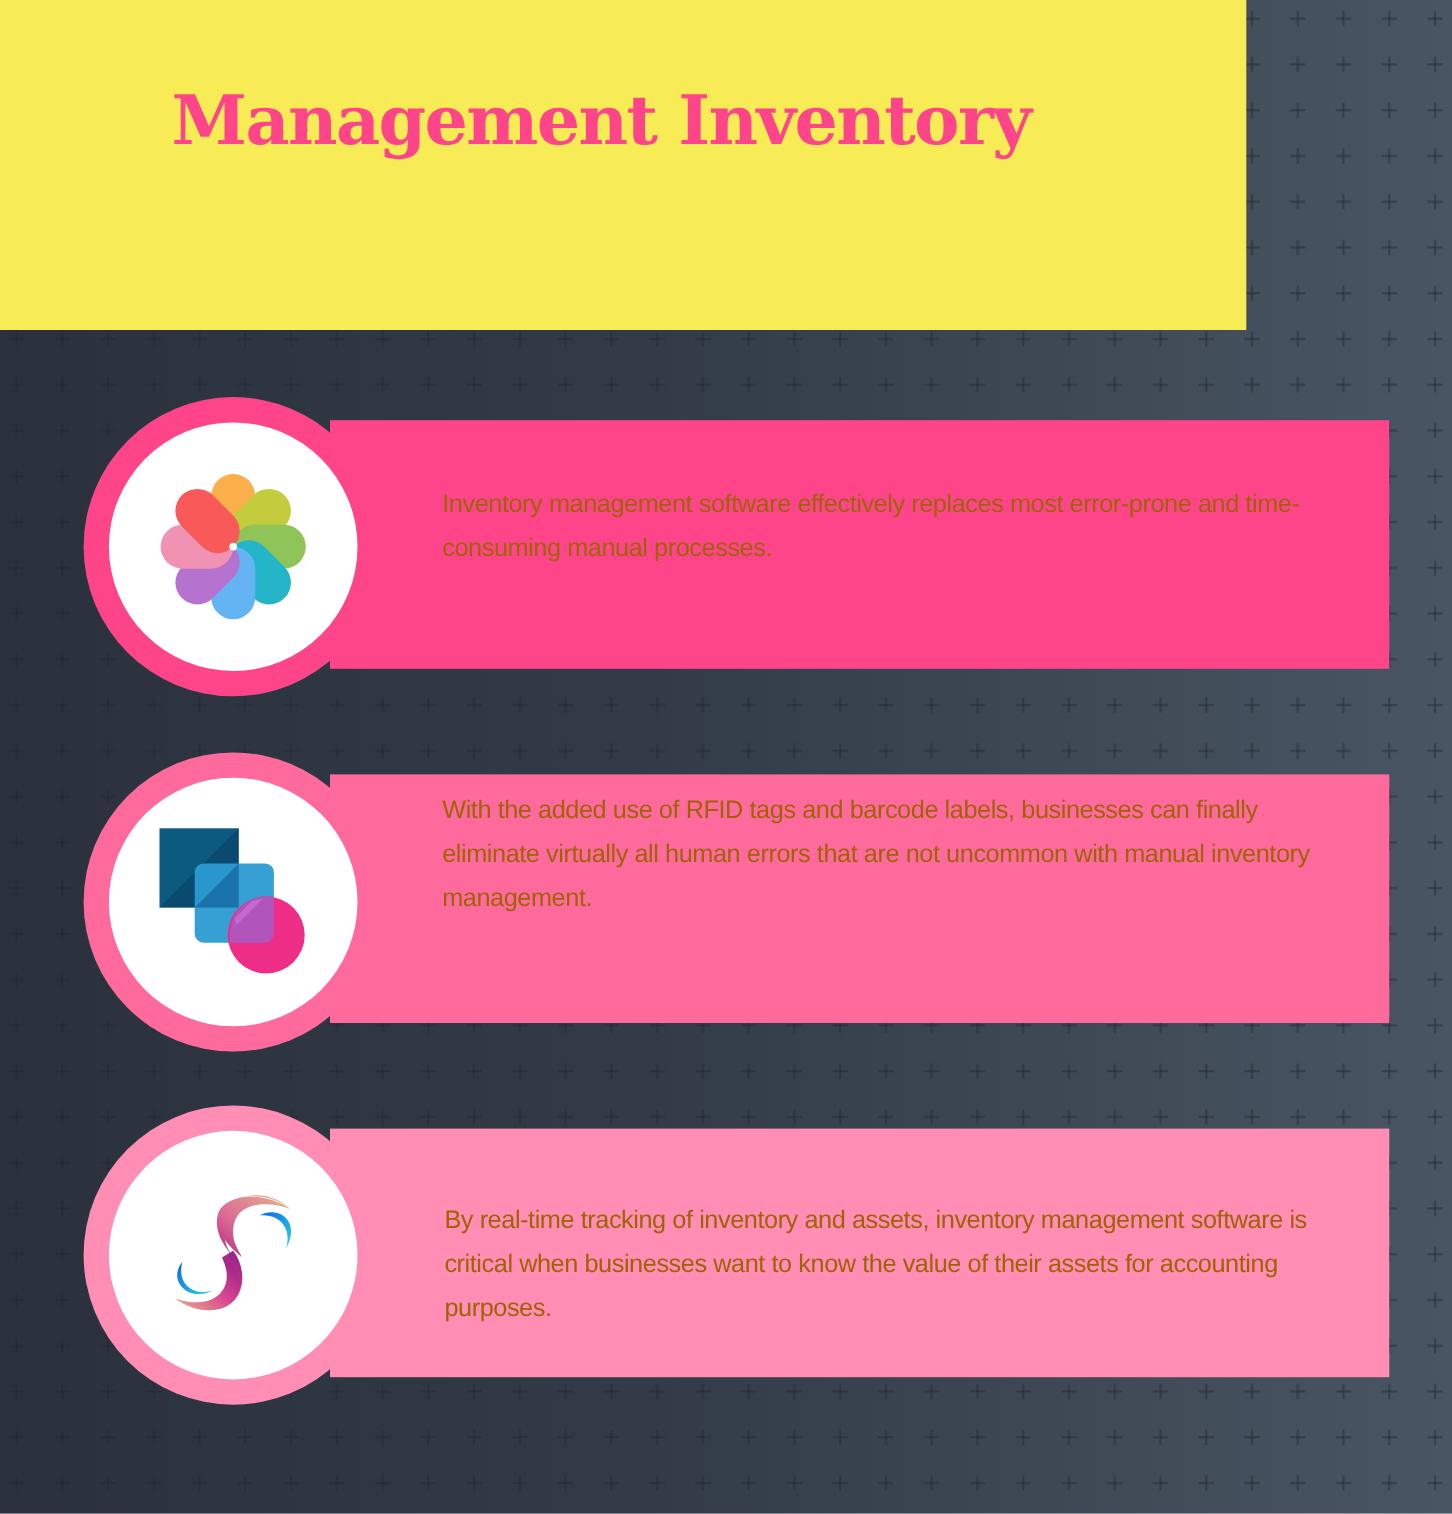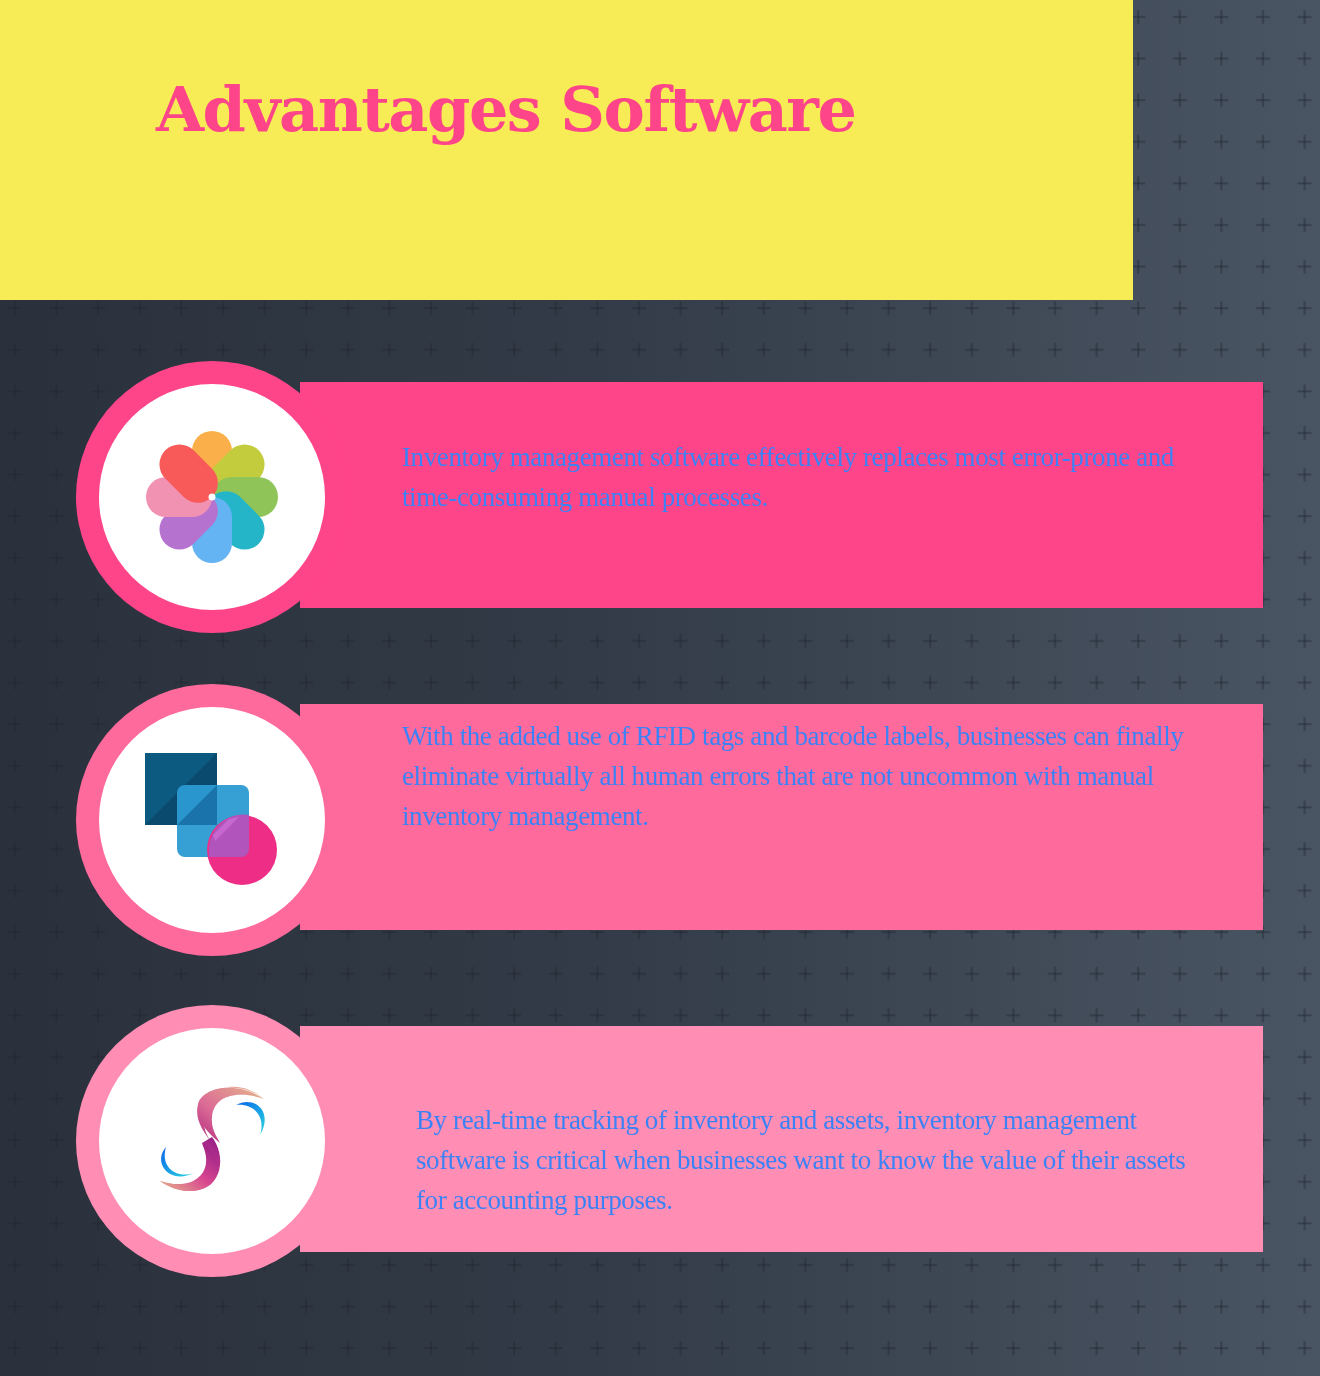--- a/index.html
+++ b/index.html
@@ -30,23 +30,23 @@
     .card-ring {
       position: absolute; width: 272px; height: 272px; border-radius: 50%;
     }
     .card-inner {
       position: absolute; left: 23px; top: 23px; width: 226px; height: 226px;
       border-radius: 50%; background: #ffffff;
       display: flex; align-items: center; justify-content: center;
     }
     .card-text {
       position: absolute; left: 402px; width: 820px;
-      color: #3b82f6;
-      font-family: Liberation Serif, serif;
-      font-size: 27px; line-height: 40px;
+      color: #a16207;
+      font-family: Liberation Sans, sans-serif;
+      font-size: 23px; line-height: 40px;
       letter-spacing: -0.4px;
     }
     .c1 { background: #ff4589; }
     .c2 { background: #ff6a9d; }
     .c3 { background: #ff8db4; }
   </style>
 </head>
 <body>
 
 <svg width="1320" height="1376" style="position:absolute;left:0;top:0;">
@@ -54,21 +54,21 @@
     <pattern id="plus" x="-6" y="-4" width="41.6" height="41.6" patternUnits="userSpaceOnUse">
       <rect x="14" y="20" width="14" height="2" fill="#1f2630" opacity="0.45"></rect>
       <rect x="20" y="14" width="2" height="14" fill="#1f2630" opacity="0.45"></rect>
     </pattern>
   </defs>
   <rect width="1320" height="1376" fill="url(#plus)"></rect>
 </svg>
 
 <div class="header">
   <h1 class="title" style="margin:0;">
-    <span class="l2">Advantages Software</span>
+    <span class="l2">Management Inventory</span>
   </h1>
 </div>
 
 <div>
   <div class="card-rect c1" style="top:382px;"></div>
   <div class="card-ring c1" style="left:76px; top:361px;">
     <div class="card-inner">
       <svg width="140" height="140" viewBox="-70 -70 140 140">
         <g opacity="0.85">
           <g transform="rotate(0)">
@@ -144,14 +144,14 @@
         </defs>
         <path d="M122,28 C100,8 64,12 62,42 C60,58 66,66 70,72 C62,62 52,48 56,34 C62,14 100,10 122,28 Z" fill="url(#sGradTop)"></path>
         <path d="M56,34 C58,18 92,8 122,28 C100,20 72,22 70,46 C69,58 74,64 78,72 C66,62 54,50 56,34 Z" fill="url(#sGradTop)"></path>
         <path d="M70,66 C84,84 82,118 50,120 C36,121 24,114 18,110 C40,118 66,112 66,92 C66,82 62,76 60,72 Z" fill="url(#sGradBot)"></path>
         <path d="M60,72 C72,80 84,96 70,112 C58,124 34,122 18,110 C42,118 62,110 64,92 C65,84 62,78 60,72 Z" fill="url(#sGradBot)"></path>
         <path d="M94,34 C112,24 132,40 118,64 C124,46 112,32 94,34 Z" fill="url(#blueGrad)"></path>
         <path d="M24,76 C10,92 28,114 52,102 C34,108 18,96 24,76 Z" fill="url(#blueGrad)"></path>
       </svg>
     </div>
   </div>
-  <p class="card-text" style="top:1084px; left:400px; margin:16px; width:800px;">By real-time tracking of inventory and assets, inventory management software is critical when businesses want to know the value of their assets for accounting purposes.</p>
+  <p class="card-text" style="top:1084px; left:400px; margin:4px; width:800px;">By real-time tracking of inventory and assets, inventory management software is critical when businesses want to know the value of their assets for accounting purposes.</p>
 </div>
 
 </body></html>

